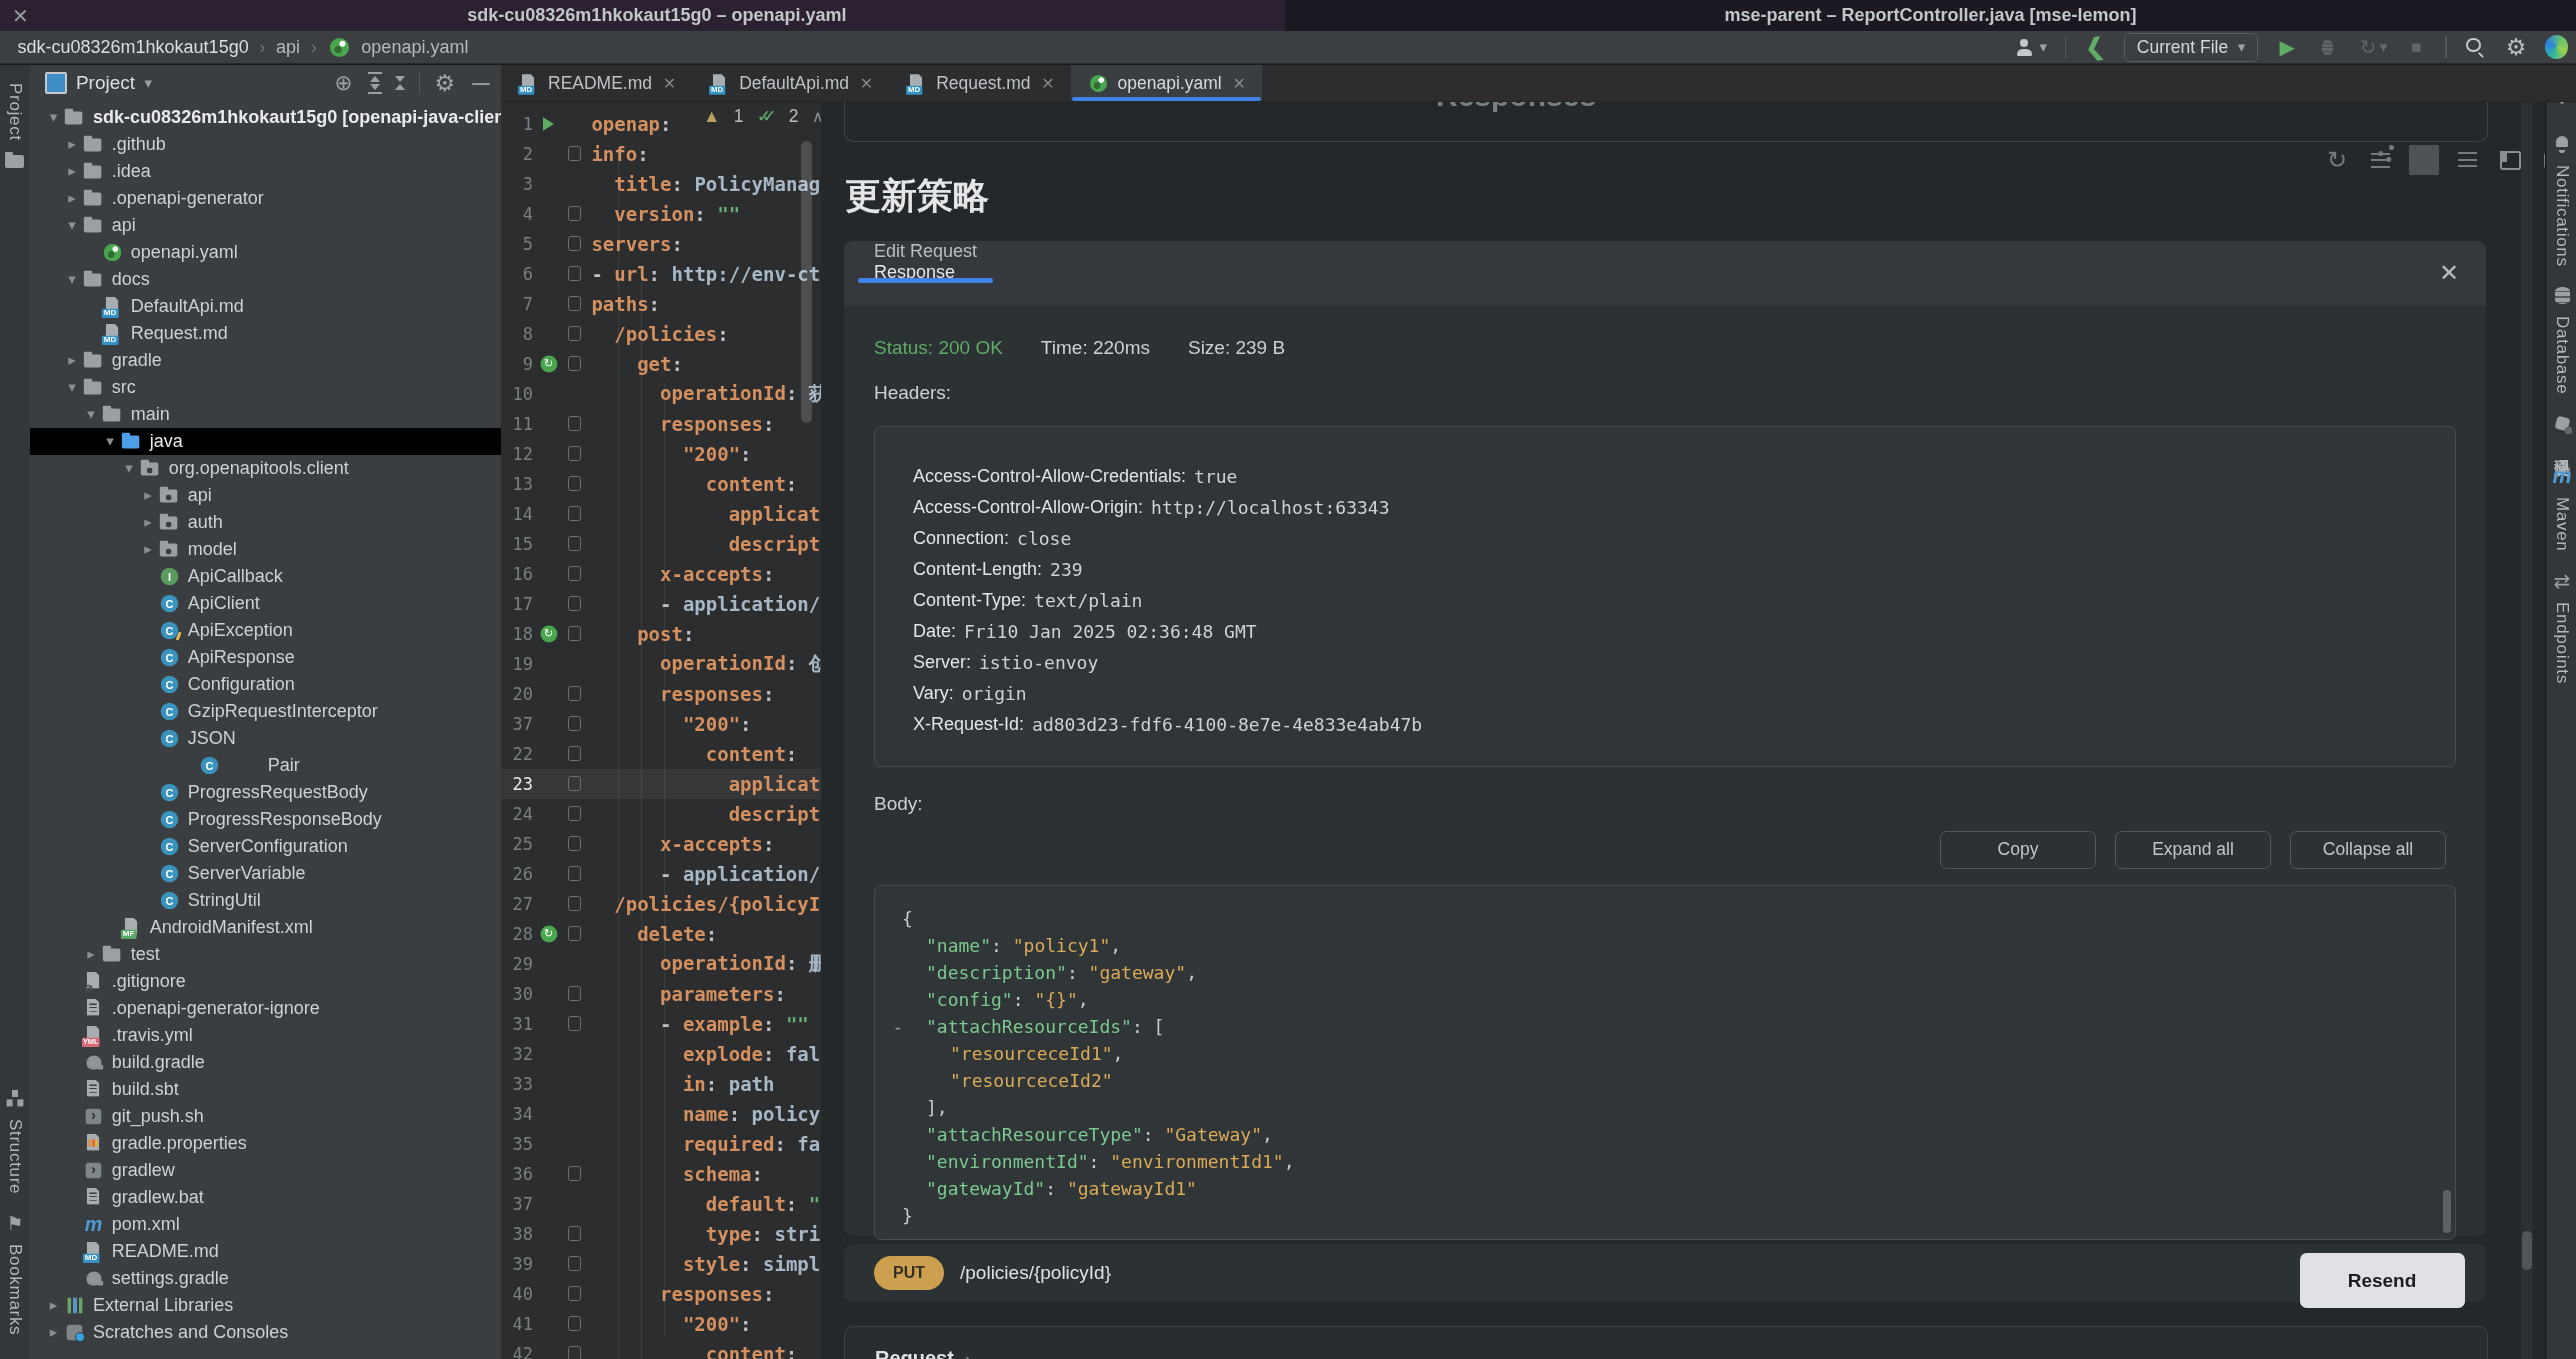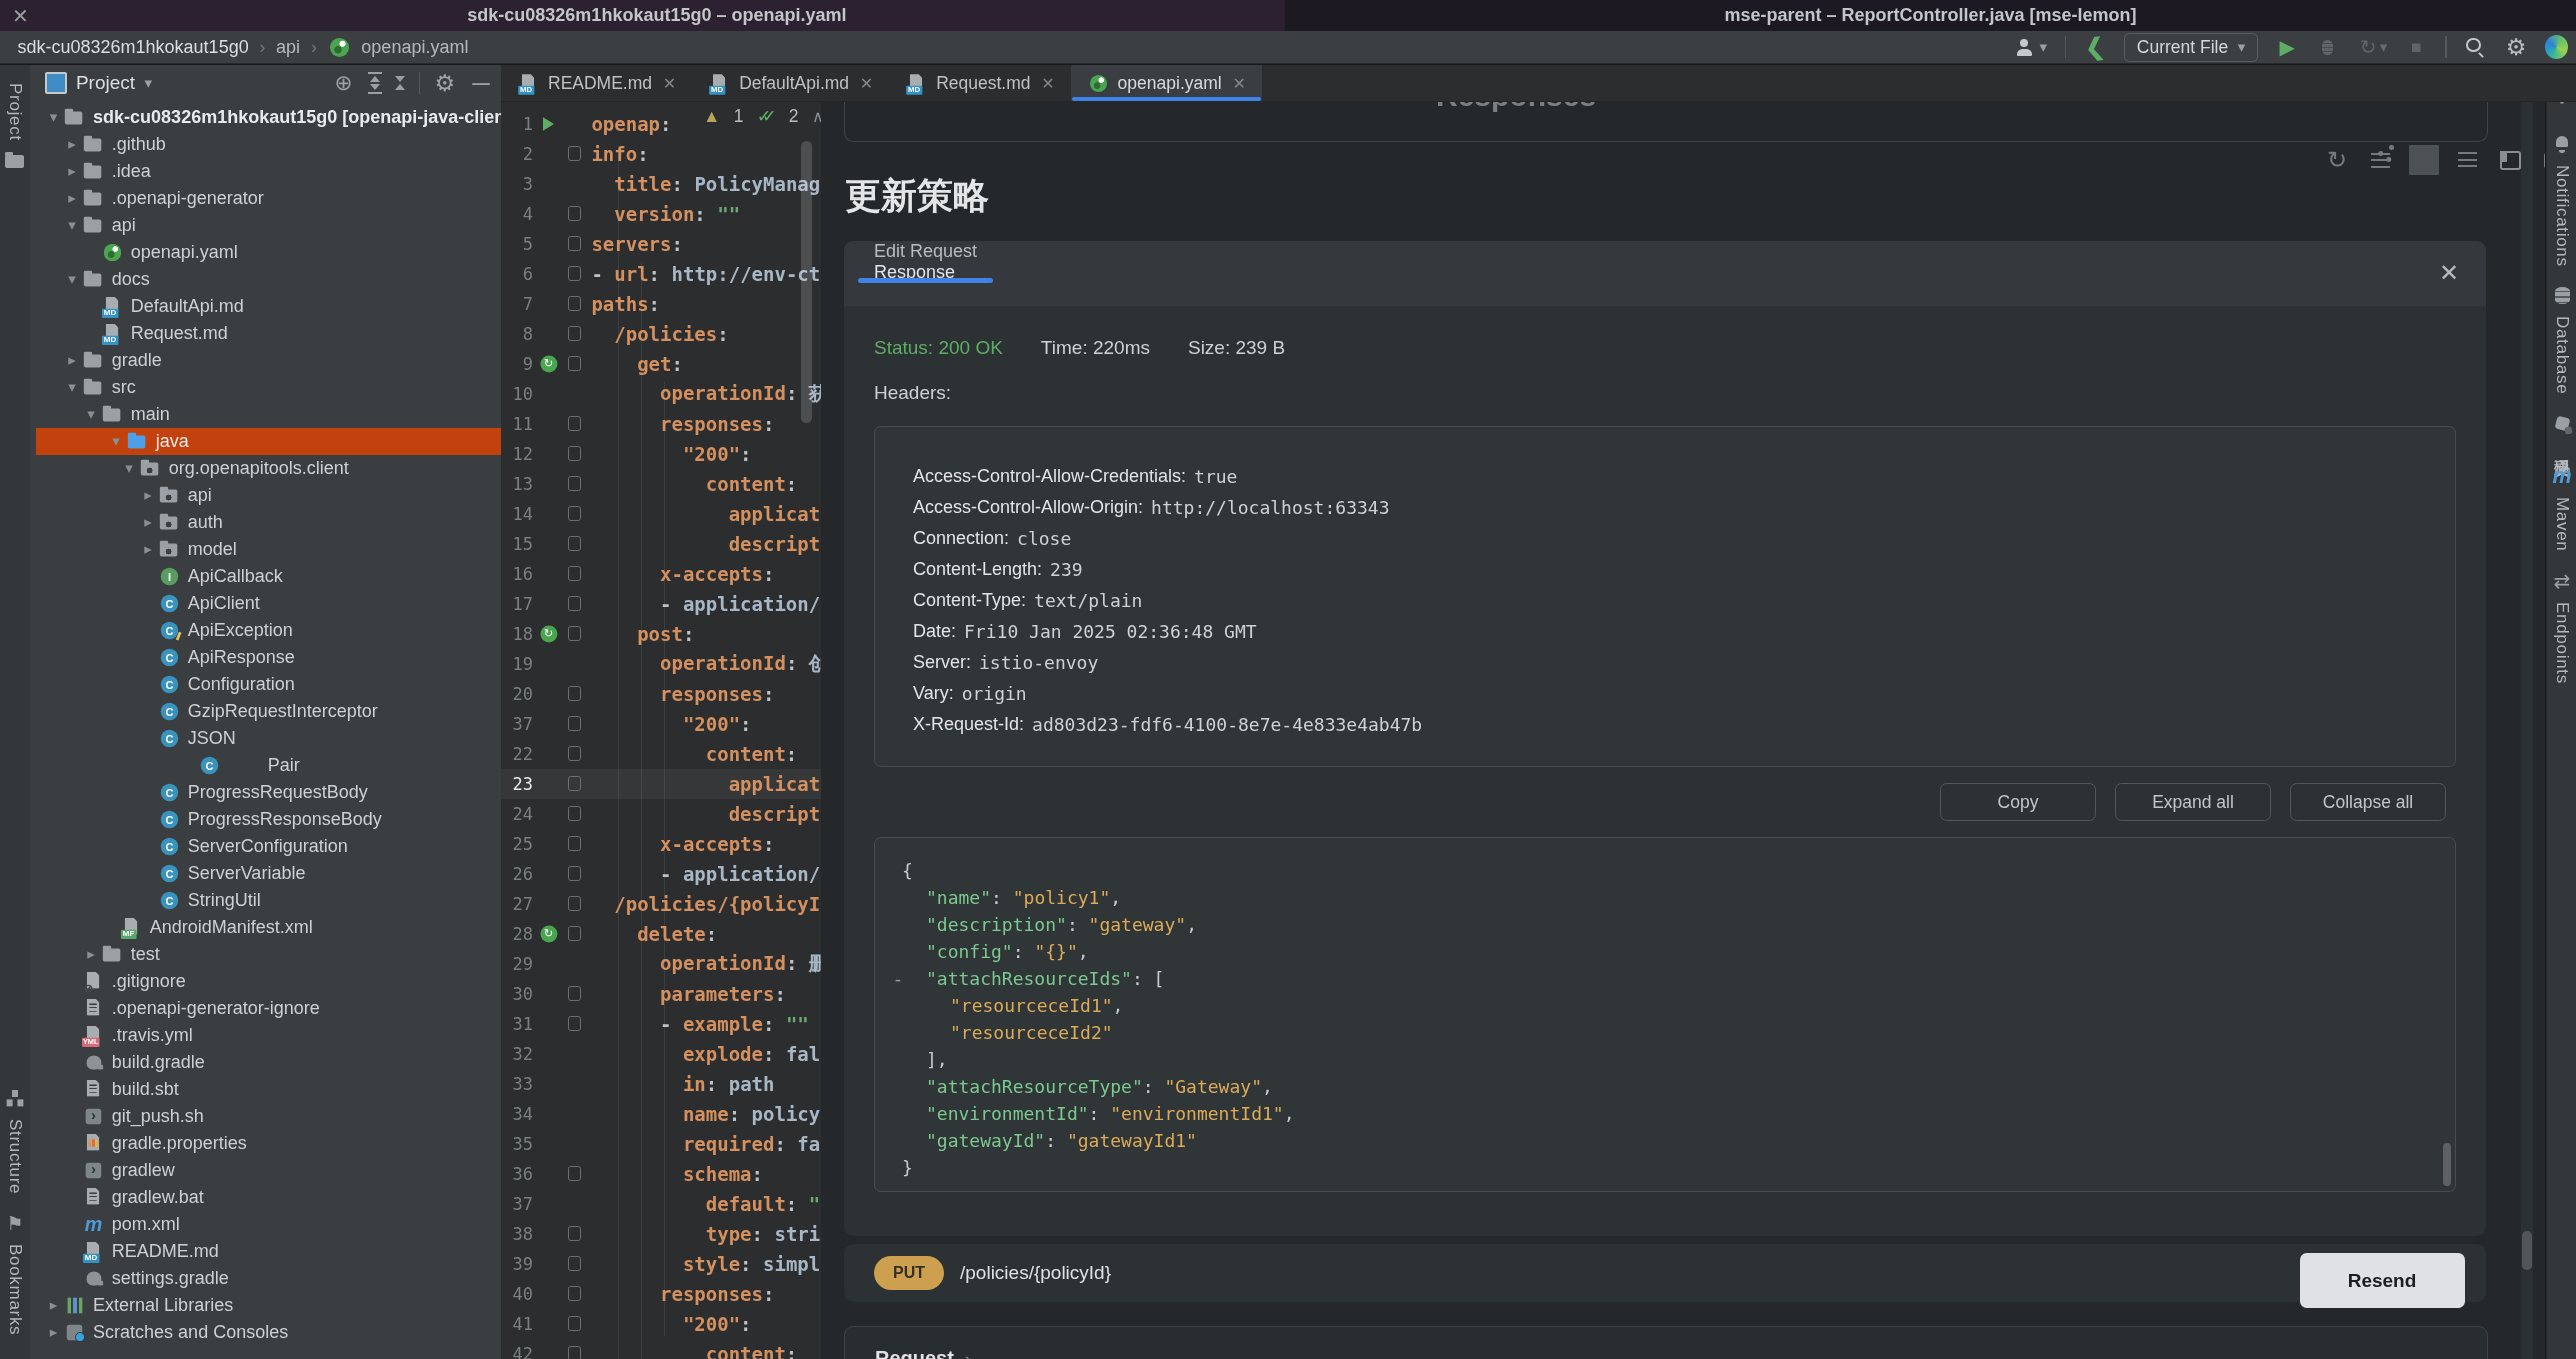--- a/index.html
+++ b/index.html
@@ -126,21 +126,21 @@
   #project-title .sq{width:17.5px;height:17.5px;background:#3f8cc5;border:2px solid #c6c9cc;border-radius:2px;}
   #project-actions{margin-left:auto;display:flex;align-items:center;gap:13.4px;}
   .tri-updown{display:inline-flex;flex-direction:column;gap:1.3px;align-items:center;}
   .tri{width:0;height:0;border-left:5.4px solid rgba(0,0,0,0);border-right:5.4px solid rgba(0,0,0,0);}
   .tri.up{border-bottom:6px solid #9aa0a4;}
   .tri.down{border-top:6px solid #9aa0a4;}
   .hbar{width:13.4px;height:2px;background:#9aa0a4;margin:0.7px 0;}
 
   #tree{margin-top:2.7px;}
   .trow{display:flex;align-items:center;height:27px;font-size:18px;white-space:nowrap;overflow:hidden;}
-  .trow[data-sel="1"]{background:#c2410c;color:#e8eaec;margin-left:6px;}
+  .trow[data-sel="1"]{background:#000000;color:#e8eaec;}
   .tarrow{width:20px;text-align:center;color:#8a8f92;font-size:15px;flex:0 0 auto;}
   .tarrow[data-a="c"]::before{content:"▸";}
   .tarrow[data-a="o"]::before{content:"▾";}
   .trow .ic{width:23px;height:23px;margin-right:6.7px;transform:scale(.92);}
   .tlabel[data-b="1"]{font-weight:700;color:#e8eaec;}
 
   
   #tabbar{left:501px;top:65px;width:2075px;height:36px;background:#2b2d2f;border-bottom:1.3px solid #232527;display:flex;align-items:stretch;}
   .etab{position:relative;display:flex;align-items:center;gap:8px;padding:0 16px;font-size:17.5px;color:#bfc2c5;}
   .etab[data-active="1"]{background:#3a3e42;color:#d8dadc;}
@@ -1183,20 +1183,21 @@
           <div class="hrow">
             <span class="hname">Vary:</span>
             <span class="hval">origin</span>
           </div>
 
           <div class="hrow">
             <span class="hname">X-Request-Id:</span>
             <span class="hval">ad803d23-fdf6-4100-8e7e-4e833e4ab47b</span>
           </div>
         </div>
+      <div id="blabel">Body:</div>
       <div id="btnrow">
 
           <span class="obtn">Copy</span>
 
           <span class="obtn">Expand all</span>
 
           <span class="obtn">Collapse all</span>
         </div>
       <div id="bbox">
         <span>

